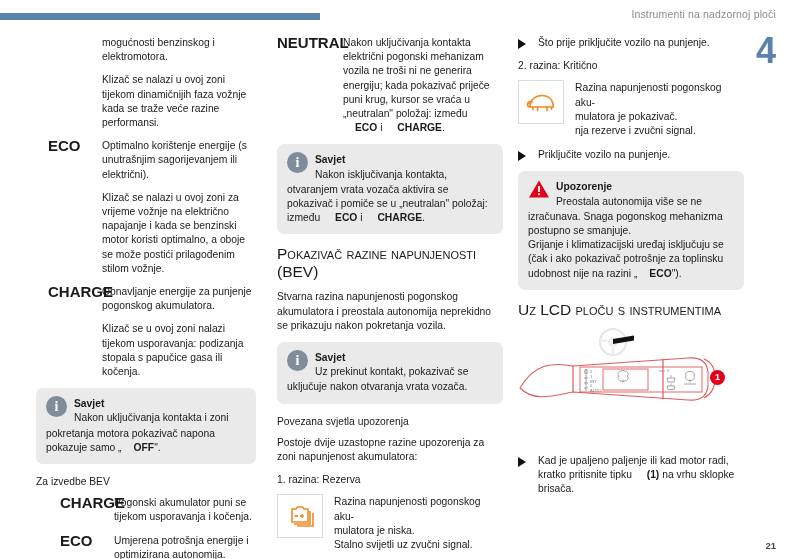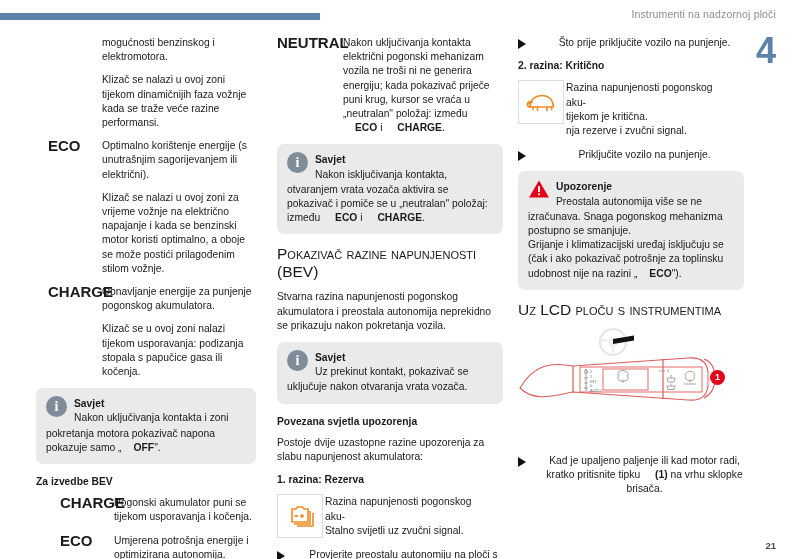--- a/index.html
+++ b/index.html
@@ -89,21 +89,21 @@
   h2.section {
     font-size: 15.5px;
     font-weight: normal;
     margin: 6px 0 9px 0;
     line-height: 18px;
     font-variant: small-caps;
     text-transform: none;
   }
   h3.sub {
     font-size: 10.3px;
-    font-weight: bold;
+    font-weight: normal;
     margin: 4px 0 7px 0;
   }
 
   
   .callout {
     background: #eaeaea;
     border-radius: 7px;
     padding: 8px 10px 9px 10px;
     margin: 4px 0 11px 0;
     position: relative;
@@ -139,39 +139,38 @@
     text-align: center;
     line-height: 21px;
     font-family: "Liberation Serif", serif;
   }
   
   .icon-warn { width: 22px; height: 20px; display:block; }
 
   
   .arrow-item {
     display: flex;
-    gap: 19px;
+    gap: 12px;
     margin-bottom: 9px;
     align-items: flex-start;
-    text-align: center;
   }
   .arrow-item .tri {
     flex: 0 0 auto;
     width: 0; height: 0;
     border-top: 5px solid transparent;
     border-bottom: 5px solid transparent;
     border-left: 8px solid #111;
     margin-top: 3px;
   }
   .arrow-item .txt { flex: 1 1 auto; }
 
   
   .picto-row {
     display: flex;
-    gap: 2px;
+    gap: 11px;
     align-items: flex-start;
     margin: 4px 12px 10px 0;
   }
   .picto-box {
     flex: 0 0 auto;
     width: 44px;
     height: 42px;
     border: 1px solid #dcdcdc;
     background: #ffffff;
     display: flex;
@@ -300,38 +299,39 @@
         <span class="cal-title">Savjet</span><br>
         <span>Uz prekinut kontakt, pokazivač se</span>
       </div>
     </div>
     <div class="cal-body">
       <p>uključuje nakon otvaranja vrata vozača.</p>
     </div>
   </div>
 
   <h3 class="sub">Povezana svjetla upozorenja</h3>
-  <p>Postoje dvije uzastopne razine upozorenja za slabu napunjenost akumulatora:</p>
+  <p>Postoje dvije uzastopne razine upozorenja za zoni napunjenost akumulatora:</p>
 
   <h3 class="sub">1. razina: Rezerva</h3>
 
   <div class="picto-row">
     <div class="picto-box">
       <svg width="34" height="30" viewBox="0 0 34 30">
         <g fill="none" stroke="#f08a25" stroke-width="1.6">
           <path d="M9 8 h4 l1.5 -2 h5 l1.5 2 h4 v13 h-16 z"></path>
           <path d="M27 10 v13 h-16"></path>
           <path d="M30 12 v13 h-16"></path>
           <path d="M11.5 15 h3.5" stroke-width="1.8"></path>
           <path d="M19 13.3 v3.4 M17.3 15 h3.4" stroke-width="1.8"></path>
         </g>
       </svg>
     </div>
     <div class="picto-text">
       <p>Razina napunjenosti pogonskog aku-</p>
+      <p>mulatora je niska.</p>
       <p>Stalno svijetli uz zvučni signal.</p>
     </div>
   </div>
 
   <div class="arrow-item">
     <div class="tri"></div>
     <div class="txt">Provjerite preostalu autonomiju na ploči s instrumentima.</div>
   </div>
 
 </div>
@@ -351,21 +351,21 @@
         <g fill="none" stroke="#f08a25" stroke-width="1.6" stroke-linejoin="round" stroke-linecap="round">
           <path d="M7 19 C7 11 13 7.5 19 7.5 C25 7.5 30 11 30.5 19 Z"></path>
           <path d="M7 19 C5.5 19 4.5 17.6 4.5 16.2 C4.5 14.5 6 13.4 7.6 13.6 L9.2 13.9"></path>
           <path d="M5.2 15.4 h2.3"></path>
           <path d="M10 19 v2.6 M14.5 19.2 v3.2 M24 19.2 v3.2 M28.6 19 v2.4"></path>
         </g>
       </svg>
     </div>
     <div class="picto-text">
       <p>Razina napunjenosti pogonskog aku-</p>
-      <p>tijekom je kritična.</p>
+      <p>mulatora je pokazivač.</p>
       <p>nja rezerve i zvučni signal.</p>
     </div>
   </div>
 
   <div class="arrow-item">
     <div class="tri"></div>
     <div class="txt">Priključite vozilo na punjenje.</div>
   </div>
 
   <div class="callout">

